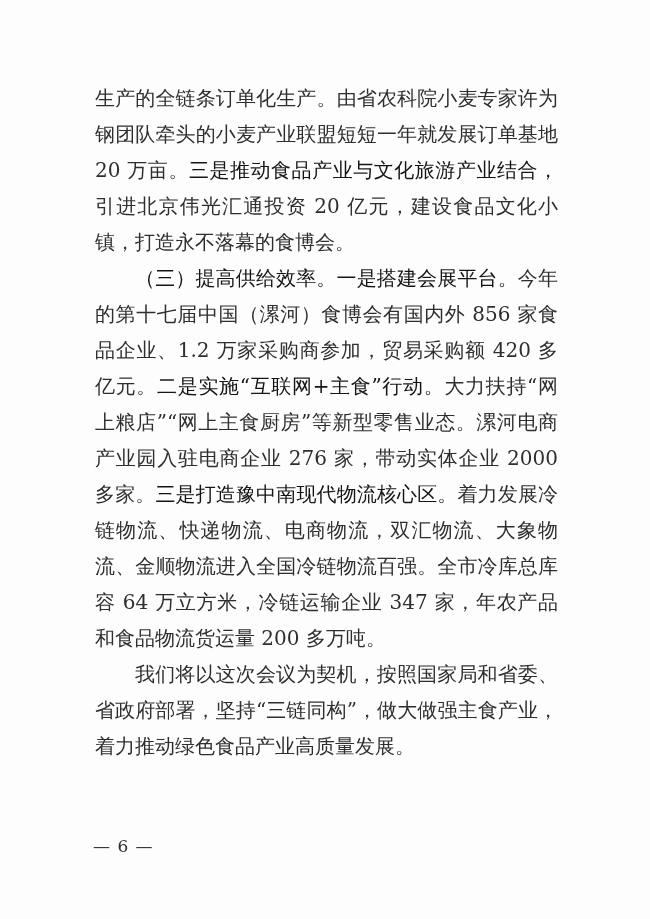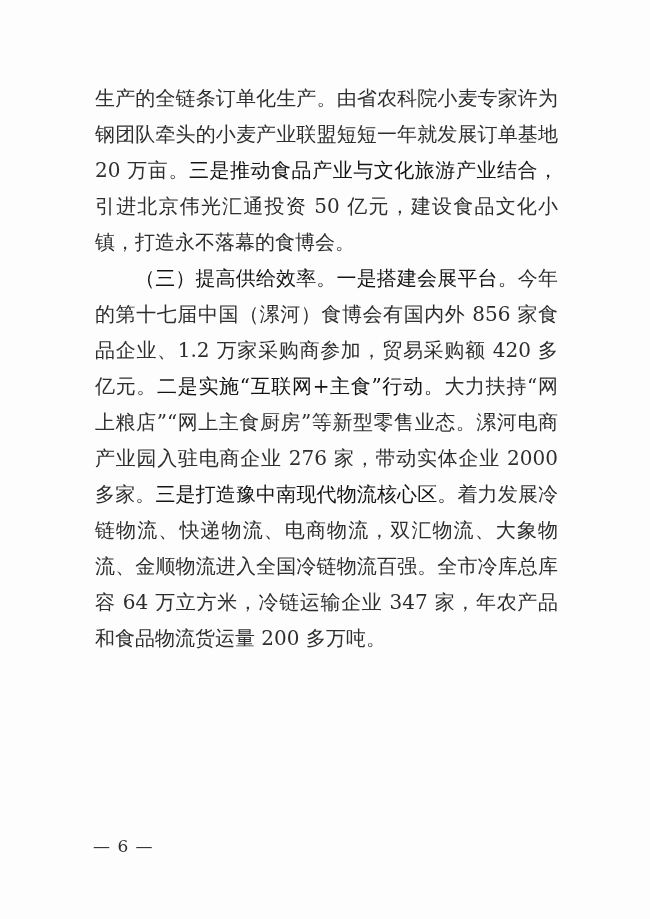--- a/index.html
+++ b/index.html
@@ -47,17 +47,18 @@
     font-size: 17px;
     letter-spacing: 1px;
     color: #2e2e2e;
   }
 </style>
 </head>
 <body>
 
 <div class="doc-page">
   <div class="doc-content">
-      <p class="para"><span class="run">生产的全链条订单化生产。由省农科院小麦专家许为钢团队牵头的小麦产业联盟短短一年就发展订单基地 20 万亩。</span><span class="run bold">三是推动食品产业与文化旅游产业结合，</span><span class="run">引进北京伟光汇通投资 50 亿元，建设食品文化小镇，打造永不落幕的食博会。</span></p>
+      <p class="para"><span class="run">生产的全链条订单化生产。由省农科院小麦专家许为钢团队牵头的小麦产业联盟短短一年就发展订单基地 20 万亩。</span><span class="run bold">三是推动食品产业与文化旅游产业结合，</span><span class="run">引进北京伟光汇通投资 20 亿元，建设食品文化小镇，打造永不落幕的食博会。</span></p>
       <p class="para indent"><span class="run bold">（三）提高供给效率。一是搭建会展平台。</span><span class="run">今年的第十七届中国（漯河）食博会有国内外 856 家食品企业、1.2 万家采购商参加，贸易采购额 420 多亿元。</span><span class="run bold">二是实施“互联网+主食”行动。</span><span class="run">大力扶持“网上粮店”“网上主食厨房”等新型零售业态。漯河电商产业园入驻电商企业 276 家，带动实体企业 2000 多家。</span><span class="run bold">三是打造豫中南现代物流核心区。</span><span class="run">着力发展冷链物流、快递物流、电商物流，双汇物流、大象物流、金顺物流进入全国冷链物流百强。全市冷库总库容 64 万立方米，冷链运输企业 347 家，年农产品和食品物流货运量 200 多万吨。</span></p>
+      <p class="para indent"><span class="run">我们将以这次会议为契机，按照国家局和省委、省政府部署，坚持“三链同构”，做大做强主食产业，着力推动绿色食品产业高质量发展。</span></p>
     </div>
   <div class="page-number">— 6 —</div>
 </div>
 
 </body></html>

